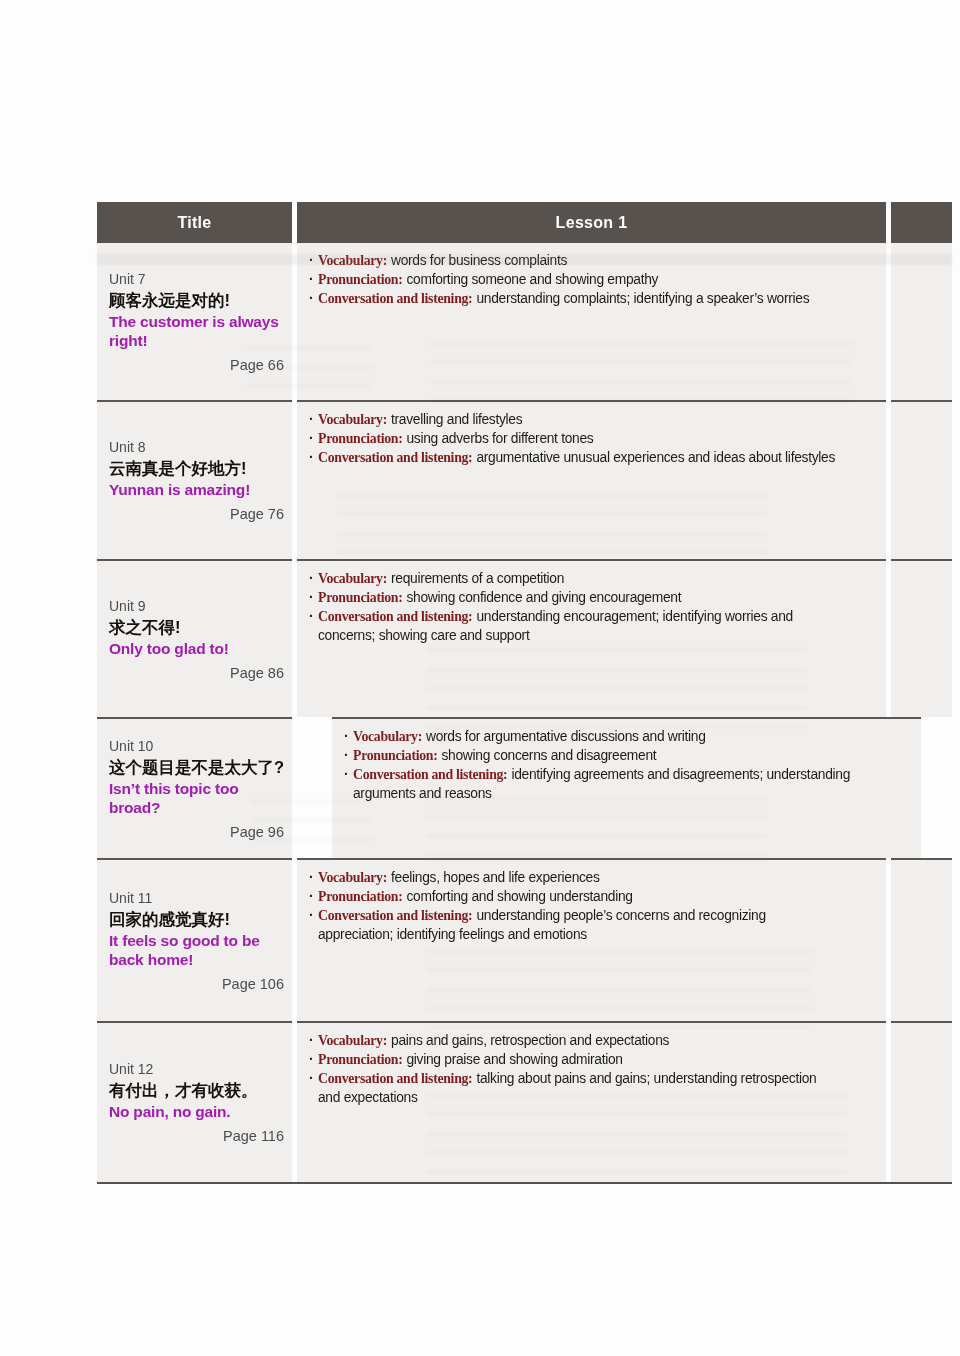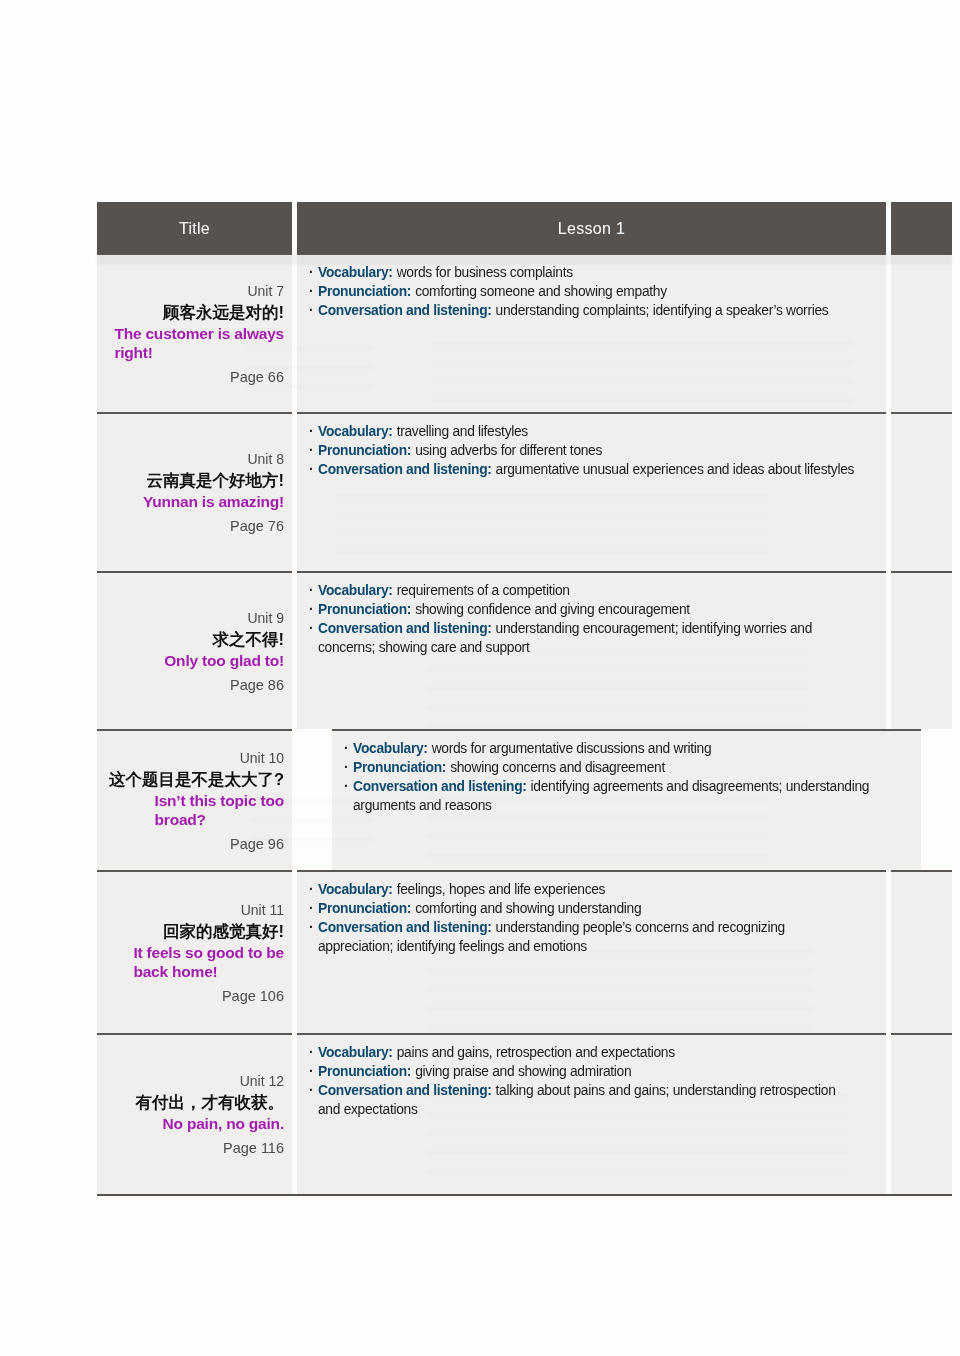--- a/index.html
+++ b/index.html
@@ -15,42 +15,41 @@
     border-bottom:2px solid #56514d;
   }
   .thead,.trow{
     display:grid;
     grid-template-columns:195px 589px 1fr;
     column-gap:5px;
     background:#fdfdfd; 
   }
   .thead .th{
     background:#57524e;
-    height:53px;
+    height:41px;
     display:flex;align-items:center;justify-content:center;
-    color:#ffffff;font-weight:normal;font-size:16px;letter-spacing:.3px;
+    color:#ffffff;font-weight:bold;font-size:16px;letter-spacing:.3px;
   }
   .trow .cell{
     background:#f0efee;
   }
   .trow + .trow .cell{
     border-top:2px solid #5a5652;
   }
   .trow:nth-of-type(2){min-height:157px;}
   .trow:nth-of-type(3){min-height:159px;}
   .trow:nth-of-type(4){min-height:158px;}
   .trow:nth-of-type(5){min-height:141px;gap:40px;}
   .trow:nth-of-type(6){min-height:163px;}
   .trow:nth-of-type(7){min-height:161px;}
 
   .title-cell{
     display:flex;flex-direction:column;justify-content:center;
     padding:10px 8px 10px 12px;
     box-sizing:border-box;
-    align-items:flex-end;
   }
   .unit-label{
     color:#4c4c4c;font-size:14px;line-height:20px;
   }
   .title-zh{
     color:#141210;font-weight:bold;font-size:16.5px;line-height:23px;
     white-space:nowrap;
   }
   .title-en{
     color:#a21caf;font-weight:bold;font-size:15.5px;line-height:19px;
@@ -71,21 +70,21 @@
     position:relative;
     padding-left:11px;
     font-size:13.8px;letter-spacing:-.3px;line-height:19px;
     color:#1e1c1a;
   }
   .lesson-list li::before{
     content:"\00B7";
     position:absolute;left:2px;top:0;
     color:#1e1c1a;font-weight:bold;
   }
-  .lesson-label{font-weight:bold;color:#0c4a6e;margin-right:4px;}
+  .lesson-label{font-weight:bold;color:#7f1d1d;margin-right:4px;font-family:Liberation Serif, serif;}
   .lesson-text{white-space:pre-line;}
 
   
   .ghost{
     position:absolute;
     background:repeating-linear-gradient(180deg, rgba(80,78,74,.6) 0 3px, transparent 3px 19px);
     opacity:.06;
     filter:blur(1.4px);
     pointer-events:none;
   }

